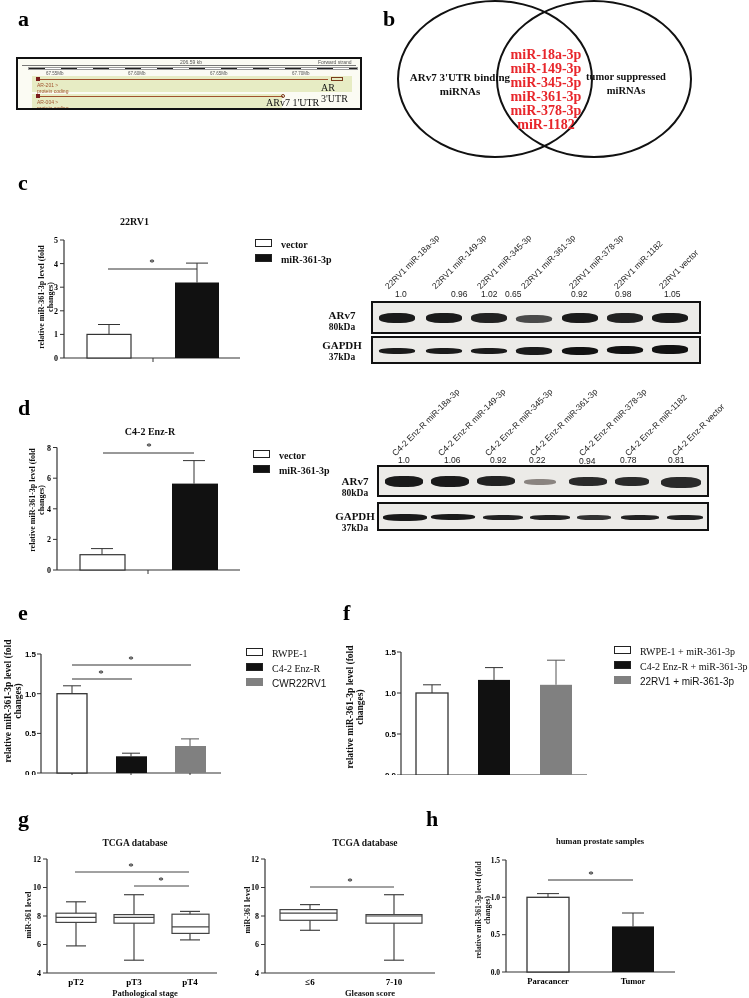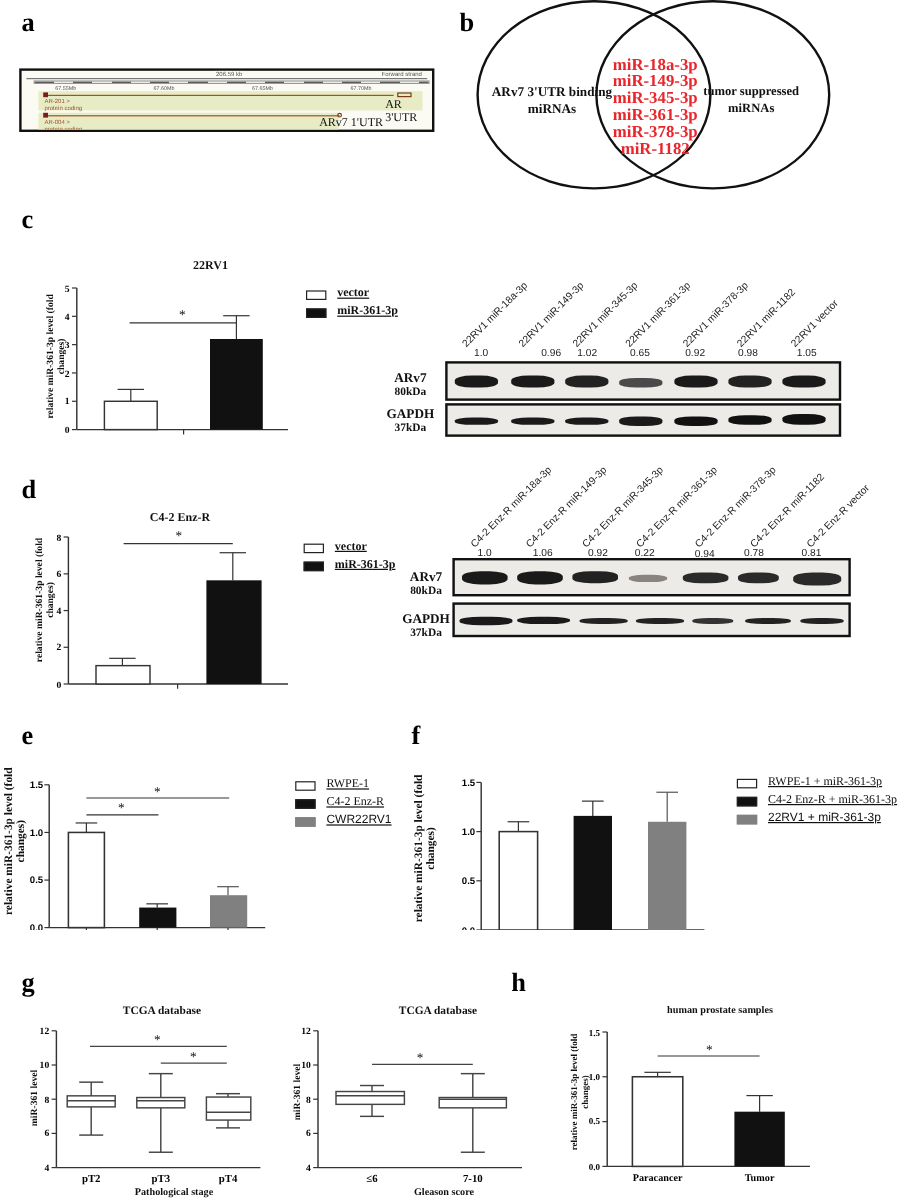--- a/index.html
+++ b/index.html
@@ -1,21 +1,21 @@
 <!DOCTYPE html>
 <html><head>
 <meta charset="utf-8">
 <style>
   html, body { margin: 0; padding: 0; background: #ffffff; }
   body { width: 749px; height: 998px; position: relative; overflow: hidden; font-family: "Liberation Serif", "DejaVu Serif", serif; color: #111; }
   .abs { position: absolute; }
   .panel-letter { position: absolute; font-family: "Liberation Serif", serif; font-weight: bold; font-size: 22px; color: #000; }
   .bold { font-weight: bold; }
   .red { color: #e8262b; }
-  .legend-row { position: absolute; display: flex; align-items: flex-end; font-size: 10px; font-weight: bold; white-space: nowrap; text-decoration: underline; }
+  .legend-row { position: absolute; display: flex; align-items: flex-start; font-size: 10px; font-weight: bold; white-space: nowrap; }
   .legend-swatch { width: 17px; height: 8px; border: 1.5px solid #222; margin-right: 9px; box-sizing: border-box; }
   .sans { font-family: "Liberation Sans", sans-serif; }
   .blot { position: absolute; border: 2px solid #111; background: #ecebe8; box-sizing: border-box; }
   .band { position: absolute; border-radius: 40%; }
   .lane-label { position: absolute; font-family: "Liberation Sans", sans-serif; font-size: 8.5px; transform-origin: left bottom; transform: rotate(-45deg); white-space: nowrap; color: #222; }
   .quant { position: absolute; font-family: "Liberation Sans", sans-serif; font-size: 8.5px; color: #222; }
   .blot-name { position: absolute; text-align: center; font-weight: bold; font-size: 11px; line-height: 12px; }
   .blot-name .kda { font-size: 9.5px; }
 </style>
 </head>
@@ -58,21 +58,21 @@
 <div class="abs bold red" style="left:500px;top:48px;width:92px;text-align:center;font-size:14px;line-height:14px;">
   <div>miR-18a-3p</div>
   <div>miR-149-3p</div>
   <div>miR-345-3p</div>
   <div>miR-361-3p</div>
   <div>miR-378-3p</div>
   <div>miR-1182</div>
 </div>
 
 <div class="panel-letter" style="left:18px;top:170px;">c</div>
-<div class="abs bold" style="left:120px;top:216px;width:70px;text-align:right;font-size:10px;">22RV1</div>
+<div class="abs bold" style="left:120px;top:216px;width:70px;text-align:left;font-size:10px;">22RV1</div>
 <svg class="abs" style="left:0;top:225px;" width="260" height="145">
 
   <line x1="64" y1="15" x2="64" y2="133" stroke="#333" stroke-width="1.2"></line>
   <line x1="64" y1="133" x2="240" y2="133" stroke="#333" stroke-width="1.2"></line>
   <g stroke="#333" stroke-width="1">
       <line x1="60" y1="133" x2="64" y2="133"></line>
       <line x1="60" y1="109.4" x2="64" y2="109.4"></line>
       <line x1="60" y1="85.8" x2="64" y2="85.8"></line>
       <line x1="60" y1="62.2" x2="64" y2="62.2"></line>
       <line x1="60" y1="38.6" x2="64" y2="38.6"></line>
@@ -112,21 +112,21 @@
 <div class="lane-label" style="left:390px;top:281px;">22RV1 miR-18a-3p</div>
 <div class="lane-label" style="left:437px;top:281px;">22RV1 miR-149-3p</div>
 <div class="lane-label" style="left:482px;top:281px;">22RV1 miR-345-3p</div>
 <div class="lane-label" style="left:526px;top:281px;">22RV1 miR-361-3p</div>
 <div class="lane-label" style="left:574px;top:281px;">22RV1 miR-378-3p</div>
 <div class="lane-label" style="left:619px;top:281px;">22RV1 miR-1182</div>
 <div class="lane-label" style="left:664px;top:281px;">22RV1 vector</div>
 <div class="quant" style="left:395px;top:289px;">1.0</div>
 <div class="quant" style="left:436px;top:289px;margin-left:15px;">0.96</div>
 <div class="quant" style="left:481px;top:289px;">1.02</div>
-<div class="quant" style="left:525px;top:289px;">0.65</div>
+<div class="quant" style="left:505px;top:289px;">0.65</div>
 <div class="quant" style="left:571px;top:289px;">0.92</div>
 <div class="quant" style="left:615px;top:289px;">0.98</div>
 <div class="quant" style="left:664px;top:289px;">1.05</div>
 <div class="blot-name" style="left:316px;top:309px;width:52px;">
     <div>ARv7</div>
     <div class="kda">80kDa</div>
   </div>
 <div class="blot-name" style="left:316px;top:339px;width:52px;">
     <div>GAPDH</div>
     <div class="kda">37kDa</div>

